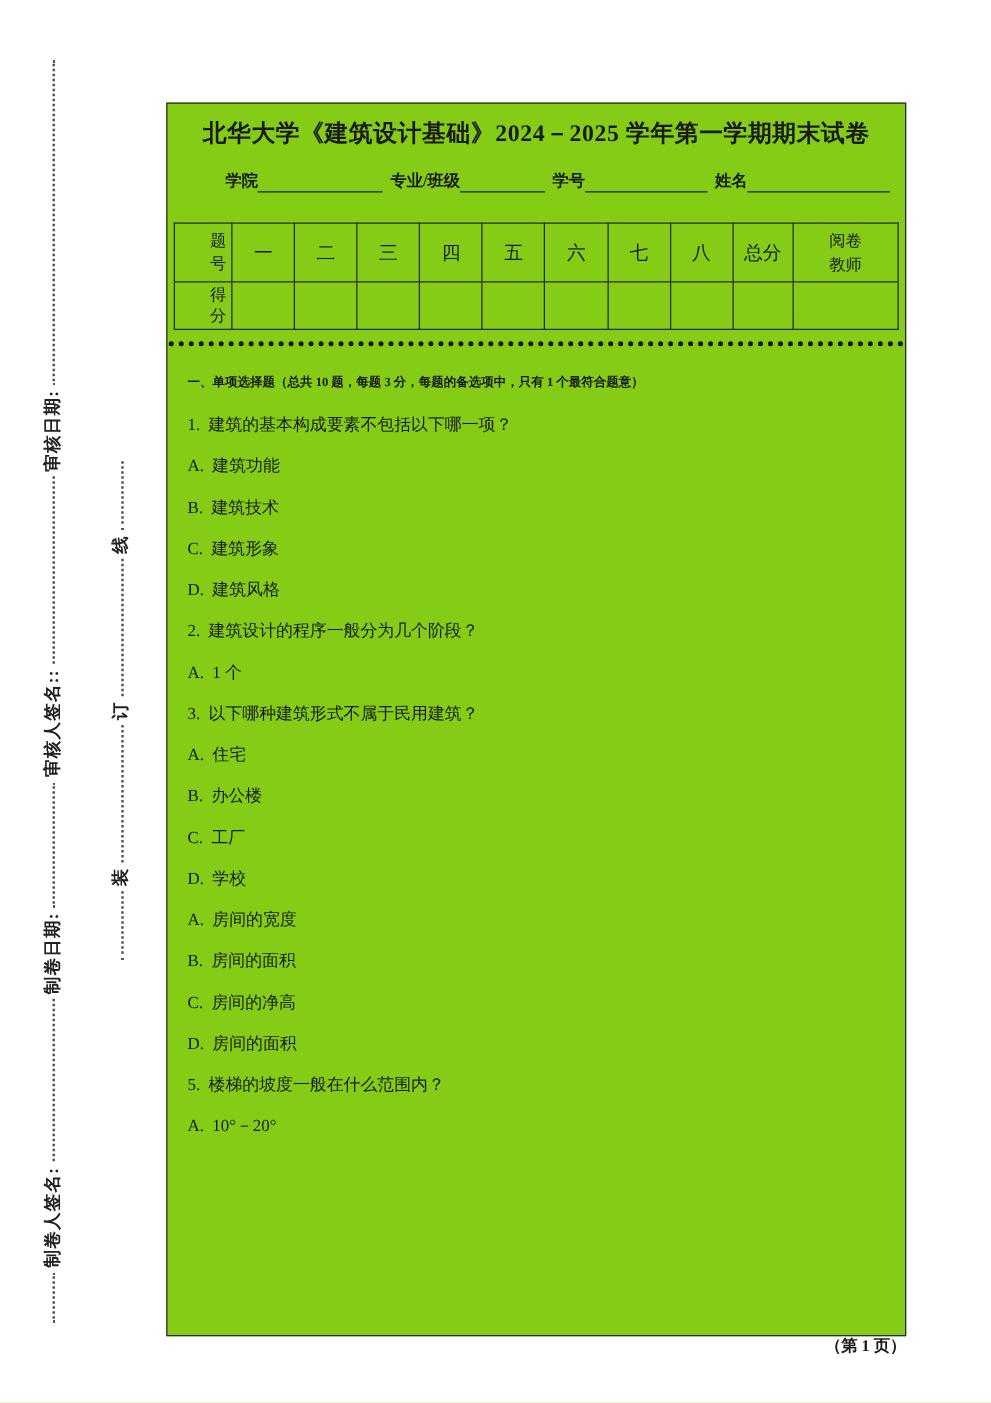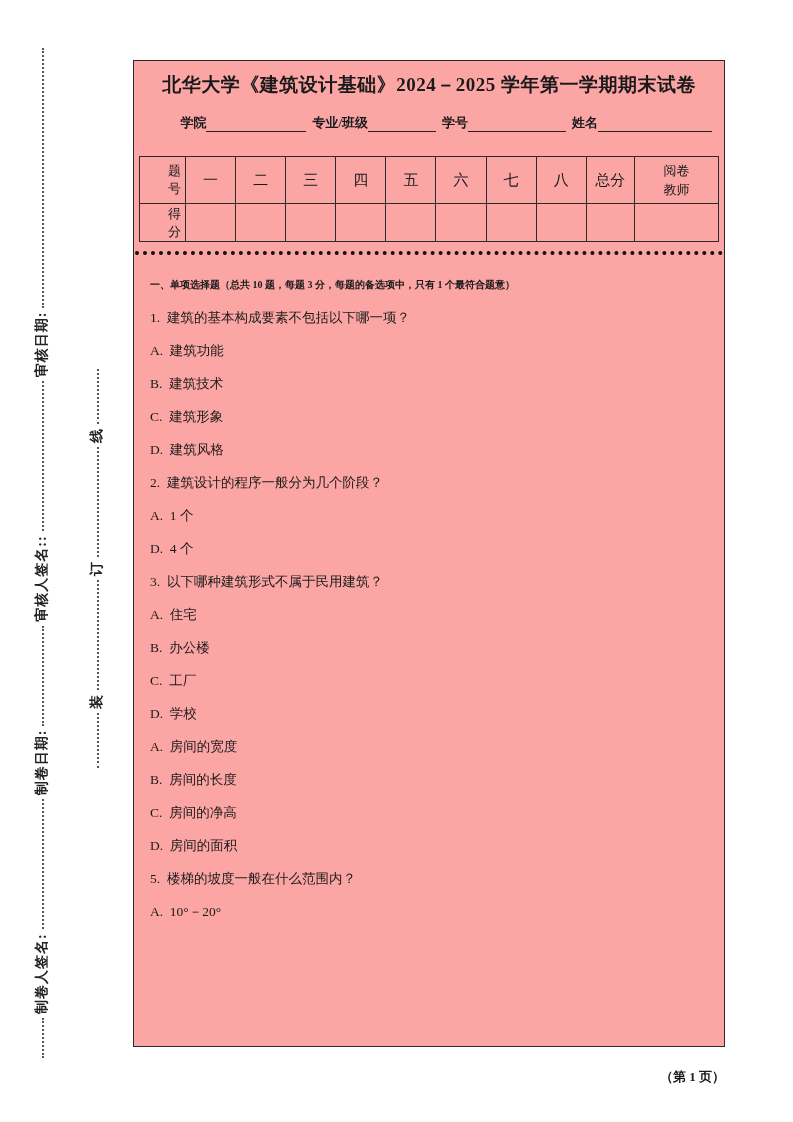--- a/index.html
+++ b/index.html
@@ -18,22 +18,22 @@
   .rot-line .lbl { letter-spacing:1px; }
   .dots {
     display:inline-block; vertical-align:middle; height:0;
     border-top:2px dotted #555; margin:0 4px;
   }
   .d40{width:40px}.d55{width:55px}.d100{width:100px}.d110{width:110px}
   .d130{width:130px}.d150{width:150px}.d260{width:260px}
 
   
   .paper-box {
-    position:absolute; left:133px; top:60px; width:592px; height:987px;
-    border:1.5px solid #2a2a2a; background:#fca5a5;
+    position:absolute; left:133px; top:82px; width:592px; height:987px;
+    border:1.5px solid #2a2a2a; background:#84cc16;
   }
   .title { text-align:center; margin-top:11px; font-size:19px; font-weight:700; letter-spacing:0.5px; }
 
   .info-line { margin:16px 6px 0 17px; font-size:13px; font-weight:700; white-space:nowrap;text-align:right; }
   .blank { display:inline-block; border-bottom:1.2px solid #222; height:14px; vertical-align:bottom; margin-right:6px; }
   .b1{width:100px}.b2{width:68px}.b3{width:98px}.b4{width:114px}
 
   .score-table { margin:24px auto 0; border-collapse:collapse; table-layout:fixed; width:580px; font-size:15px; }
   .score-table td { border:1.5px solid #2a2a2a; text-align:center; vertical-align:middle; padding:0; }
   .score-table .r1 td { height:47px; }
@@ -121,30 +121,29 @@
 
     <div class="questions">
       <p>1.  建筑的基本构成要素不包括以下哪一项？</p>
       <p>A.  建筑功能</p>
       <p>B.  建筑技术</p>
       <p>C.  建筑形象</p>
       <p>D.  建筑风格</p>
 
       <p>2.  建筑设计的程序一般分为几个阶段？</p>
       <p>A.  1 个</p>
-      <p>D.  4 个</p>
 
       <p>3.  以下哪种建筑形式不属于民用建筑？</p>
       <p>A.  住宅</p>
       <p>B.  办公楼</p>
       <p>C.  工厂</p>
       <p>D.  学校</p>
 
       <p>A.  房间的宽度</p>
-      <p>B.  房间的长度</p>
+      <p>B.  房间的面积</p>
       <p>C.  房间的净高</p>
       <p>D.  房间的面积</p>
 
       <p>5.  楼梯的坡度一般在什么范围内？</p>
       <p>A.  10°－20°</p>
     </div>
 
   </div>
 
   <div class="footer">（第 1 页）</div>

